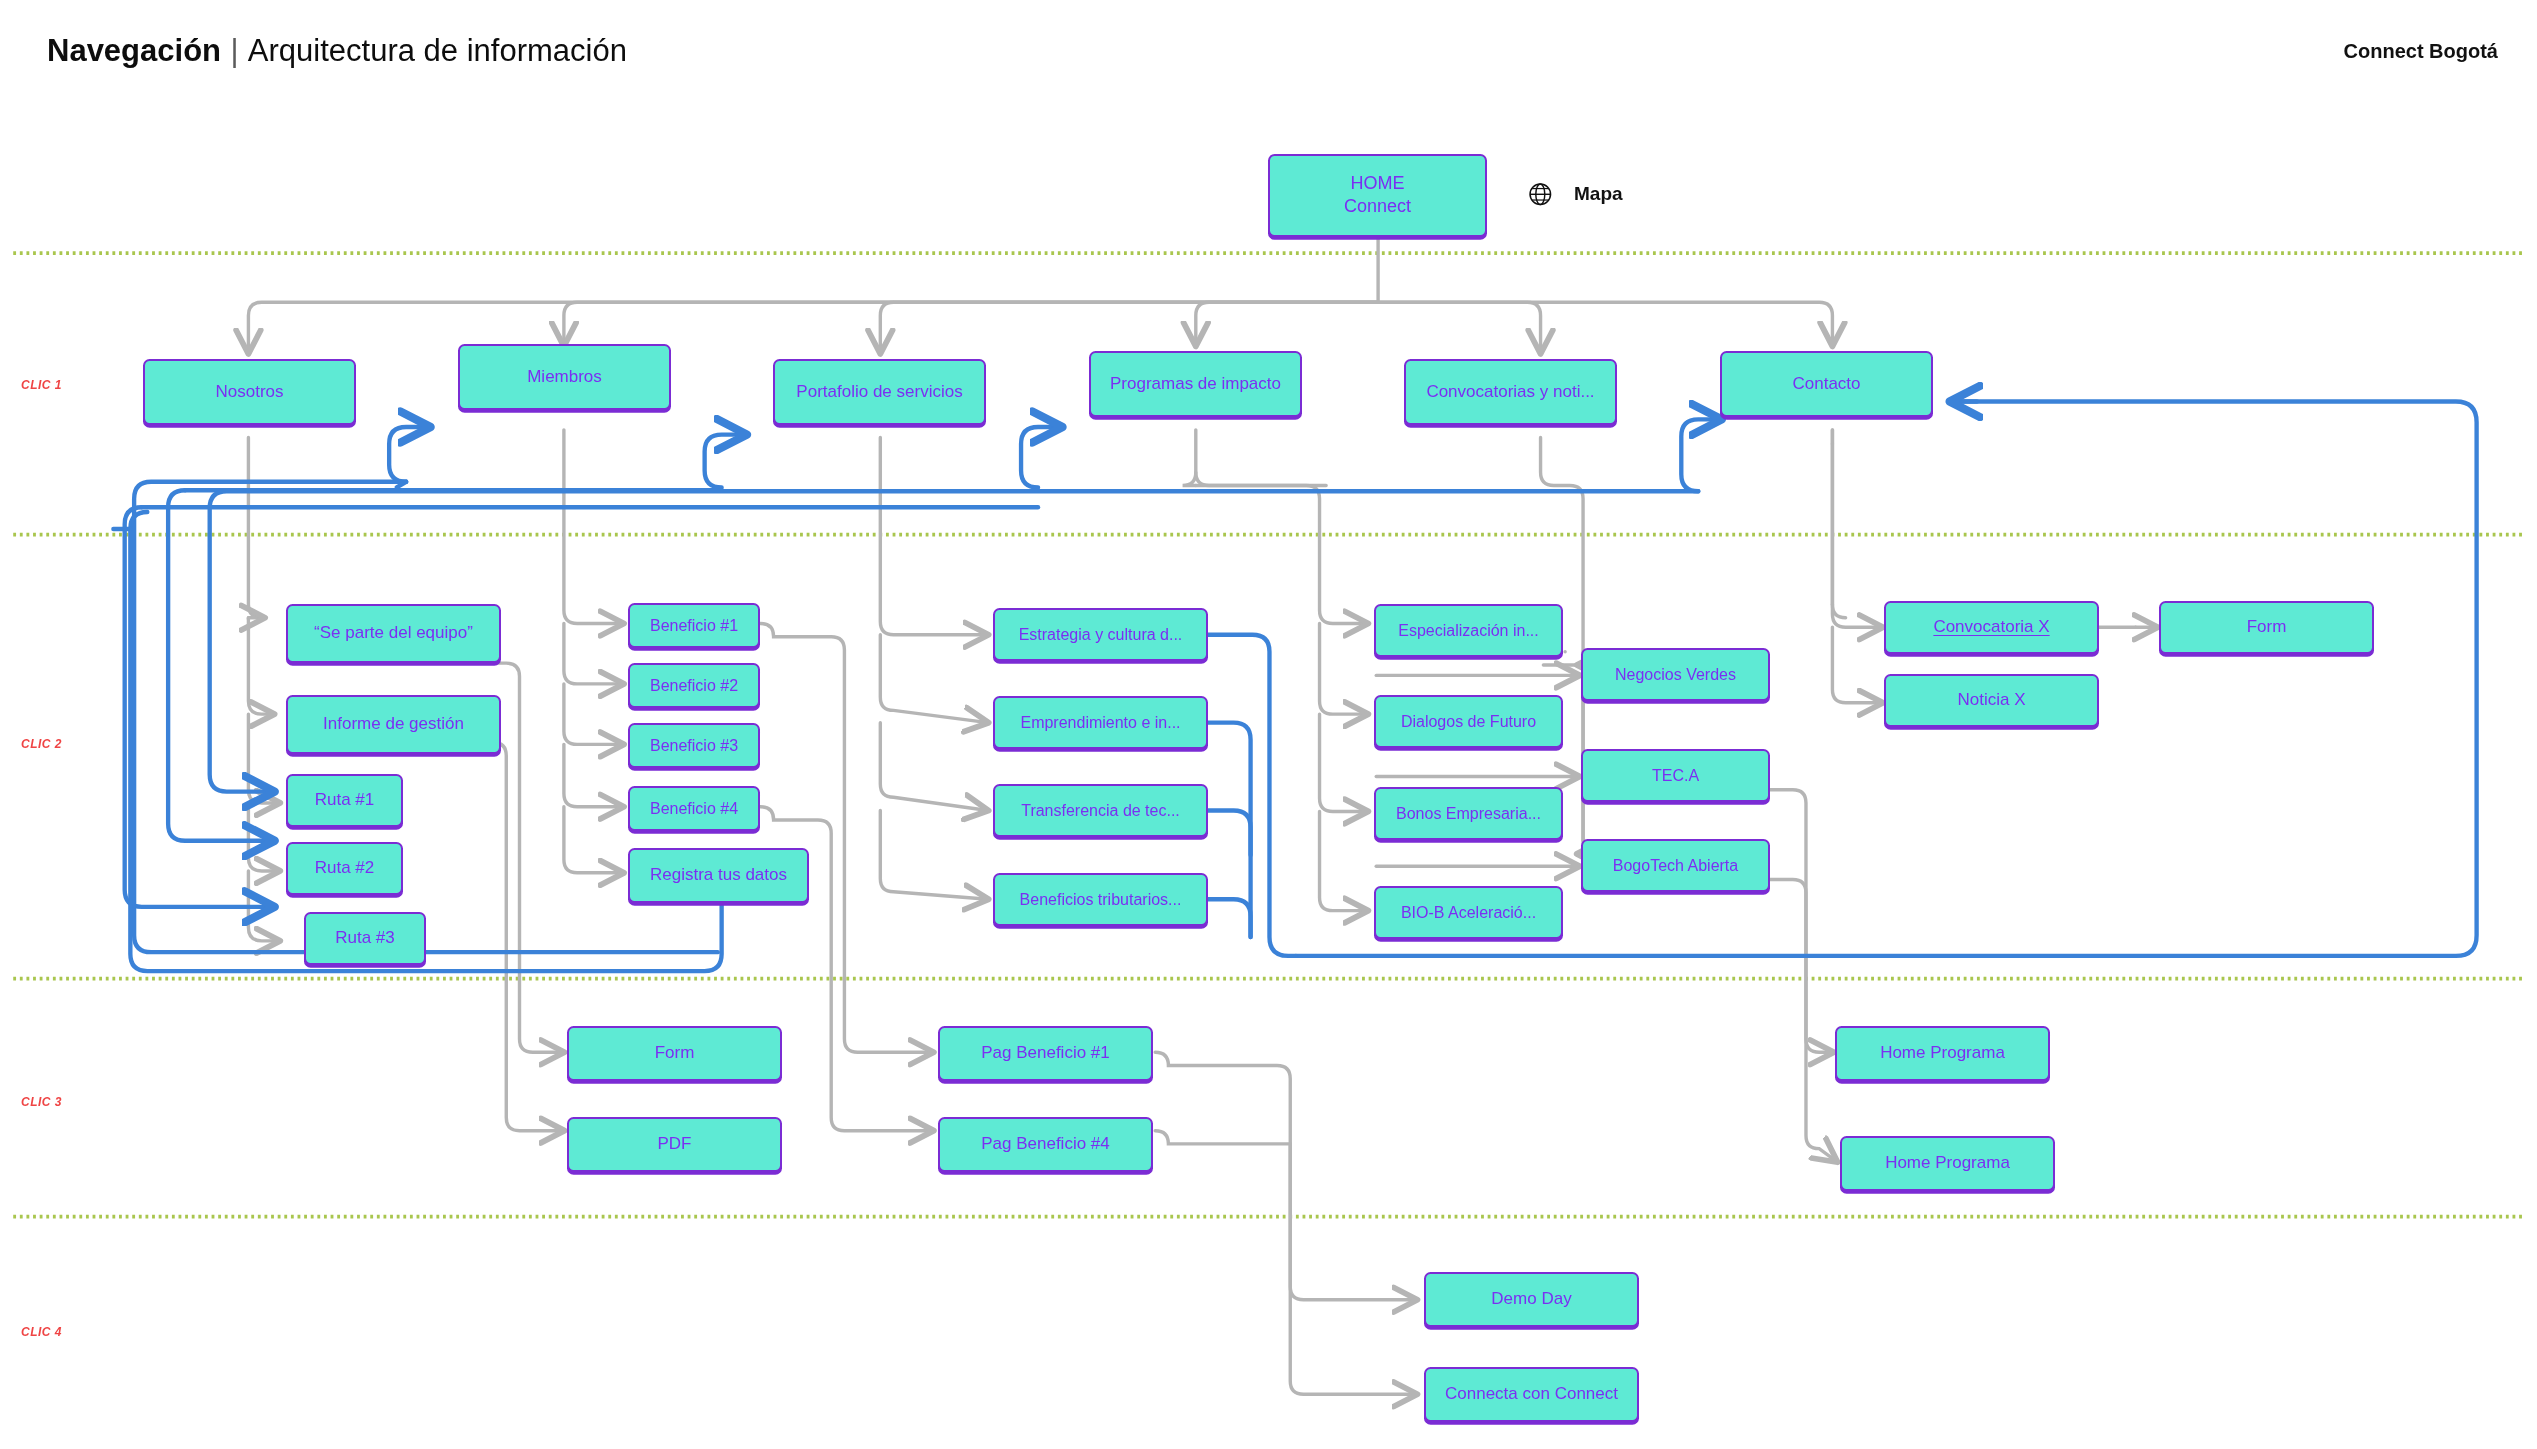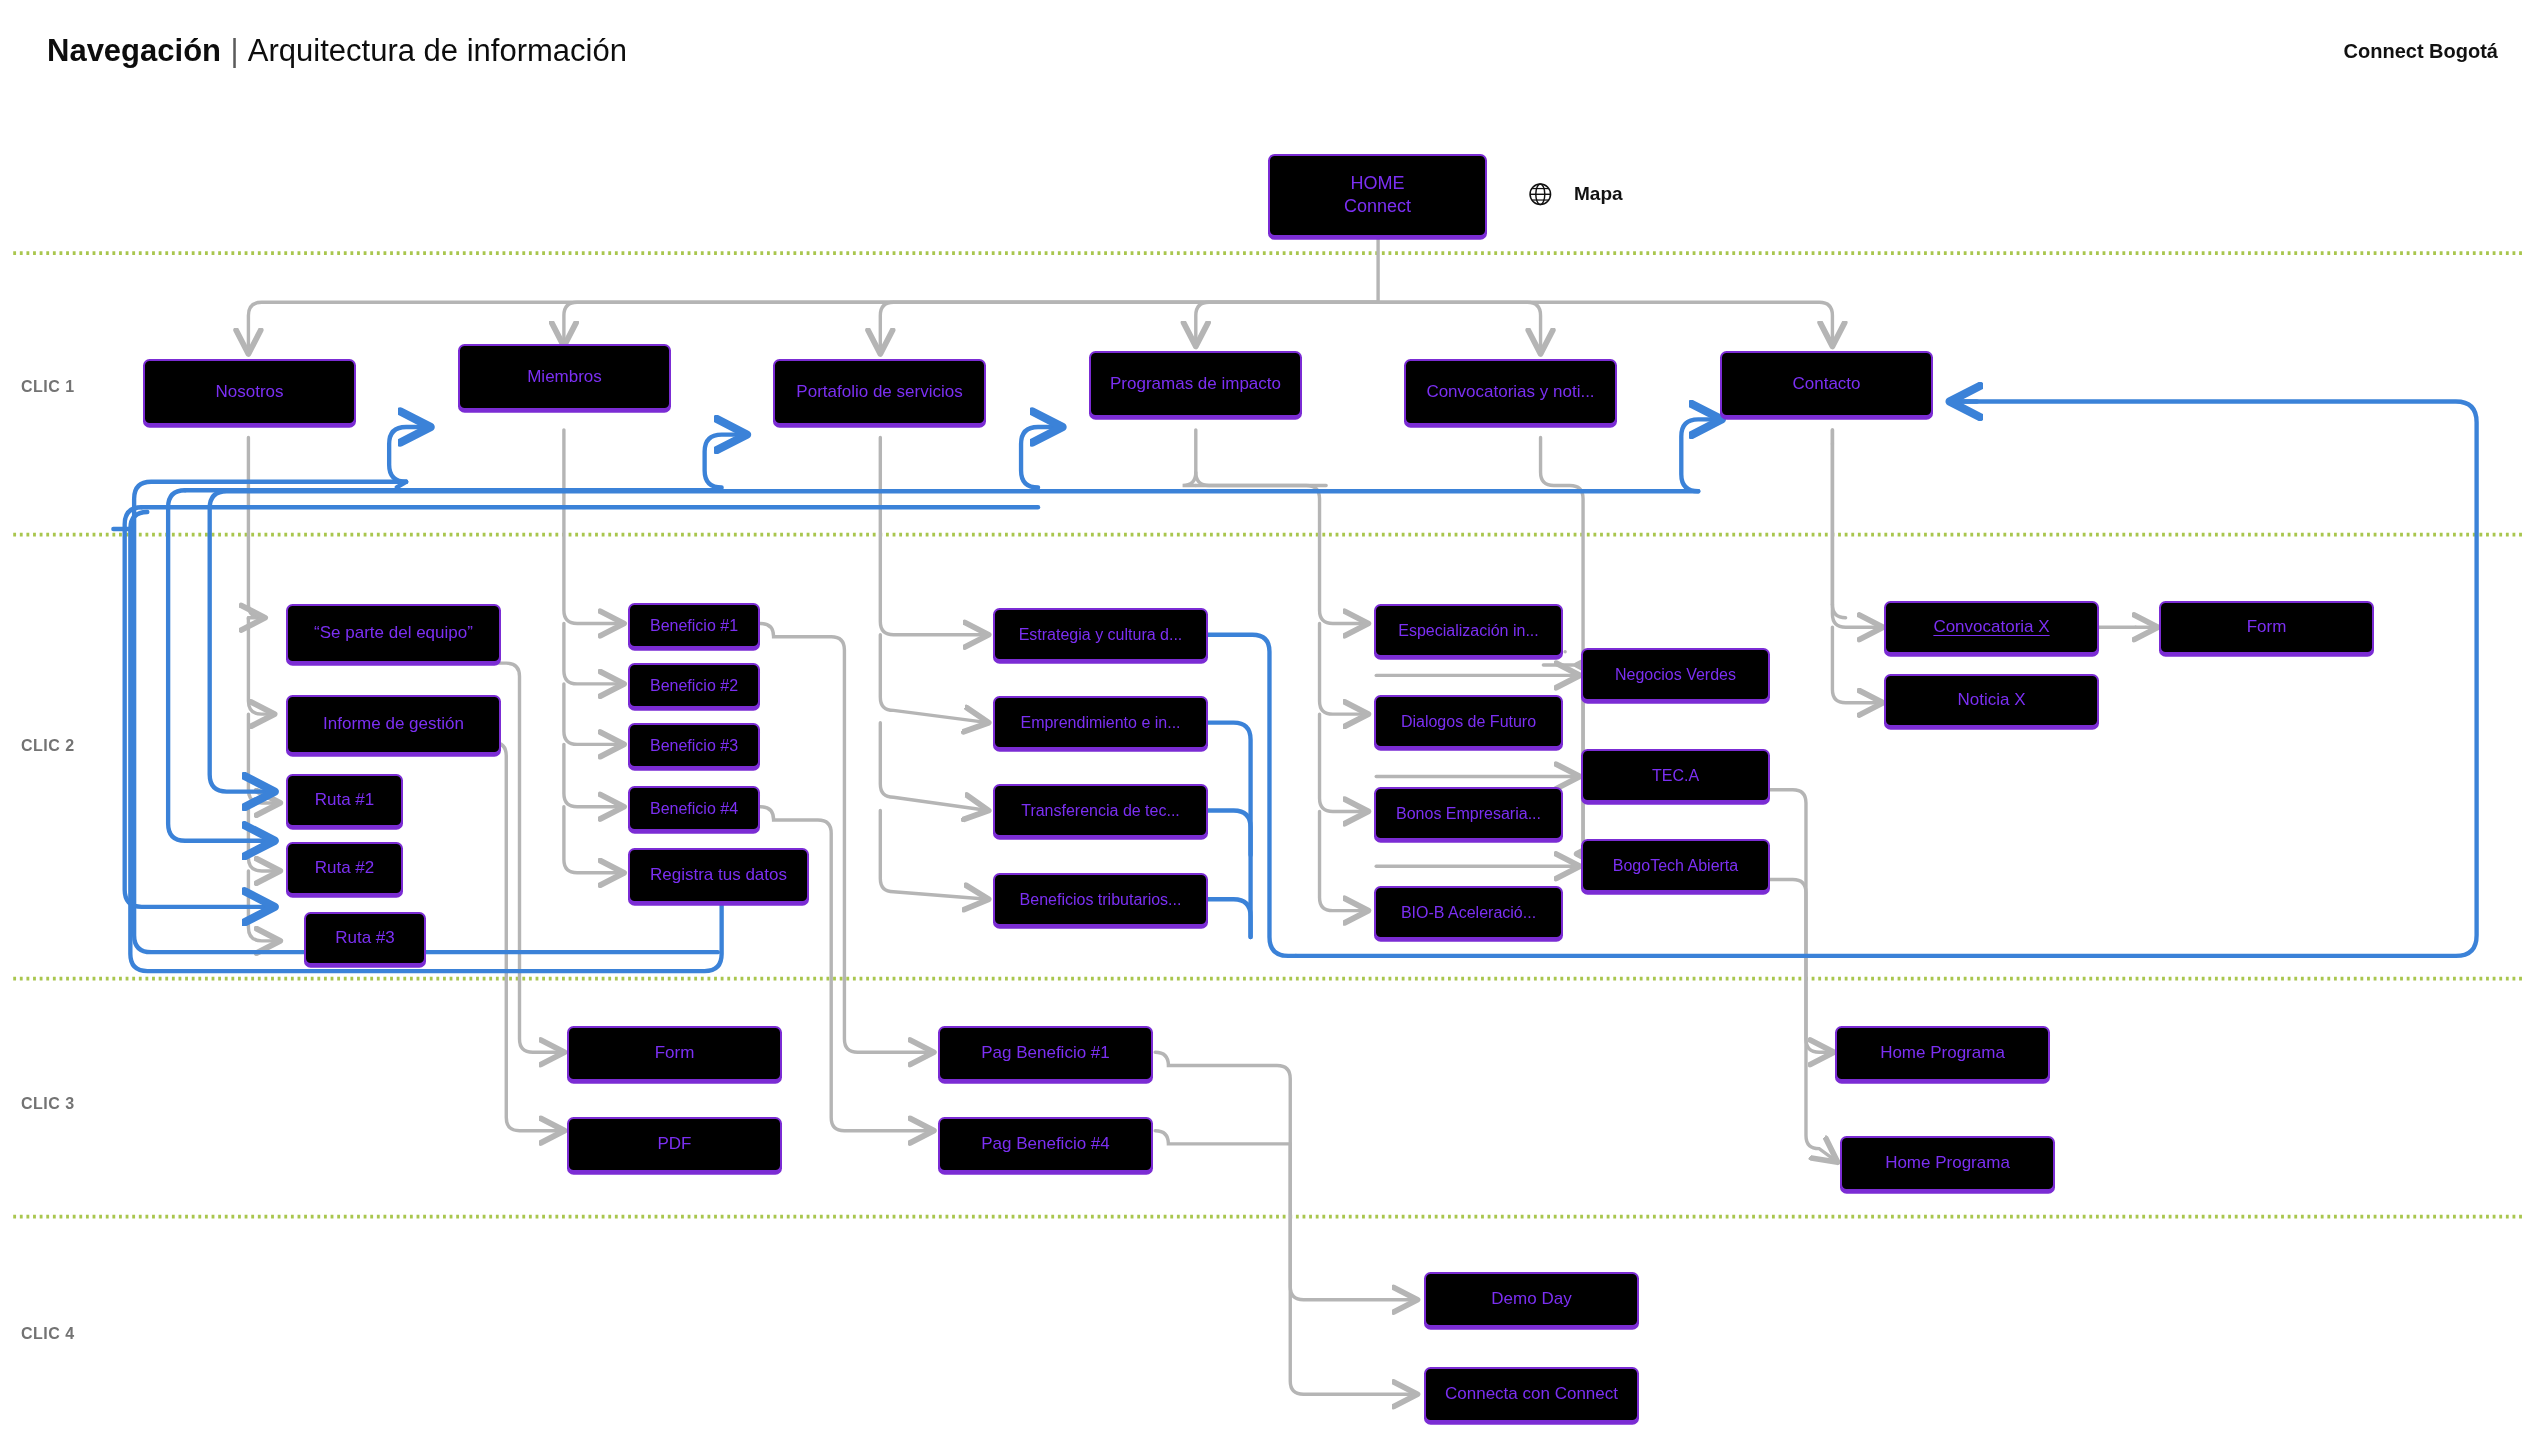--- a/index.html
+++ b/index.html
@@ -7,28 +7,28 @@
        font-family:"Liberation Sans","DejaVu Sans",sans-serif;}
   #stage{position:absolute;inset:0;width:2538px;height:1450px;}
   svg#wires{position:absolute;left:0;top:0;width:2538px;height:1450px;}
 
   .hdr-title{position:absolute;left:47px;top:33px;font-size:31px;color:#0d0d0d;white-space:nowrap;}
   .hdr-title b{font-weight:700;margin-top:20px;}
   .hdr-sep{display:inline-block;color:#5b5b5b;font-weight:300;margin:0 9.4px;}
   .hdr-light{font-weight:400;}
   .brand{position:absolute;right:40px;top:40px;font-size:20px;font-weight:700;color:#111;white-space:nowrap;}
 
-  .clic-label{position:absolute;font-size:16px;font-weight:700;color:#737373;letter-spacing:0.5px;}
+  .clic-label{position:absolute;font-size:12px;font-weight:700;color:#ef4444;letter-spacing:0.5px;font-style:italic;}
 
   .mapa{position:absolute;display:flex;align-items:center;gap:10.4px;}
   .mapa .txt{font-size:19px;font-weight:700;color:#111;margin-left:11px;}
   .globe{width:24.6px;height:24.6px;display:block;}
 
   .node{position:absolute;box-sizing:border-box;
-        background:#000000;border:2.8px solid #7b2cd4;border-radius:6.6px;
+        background:#5eead4;border:2.8px solid #7b2cd4;border-radius:6.6px;
         color:#7b2ff2;display:flex;align-items:center;justify-content:center;
         text-align:center;line-height:1.22;padding:1.9px 7.6px;
         font-size:17px;box-shadow:0 2.8px 0 0 #7b2cd4;}
   .node.home{font-size:18px;flex-direction:column;gap:1.9px;}
   .node.lnk > span{text-underline-offset:2.8px;}
   .node.sm{font-size:16px;}
 </style>
 </head>
 <body>
 

